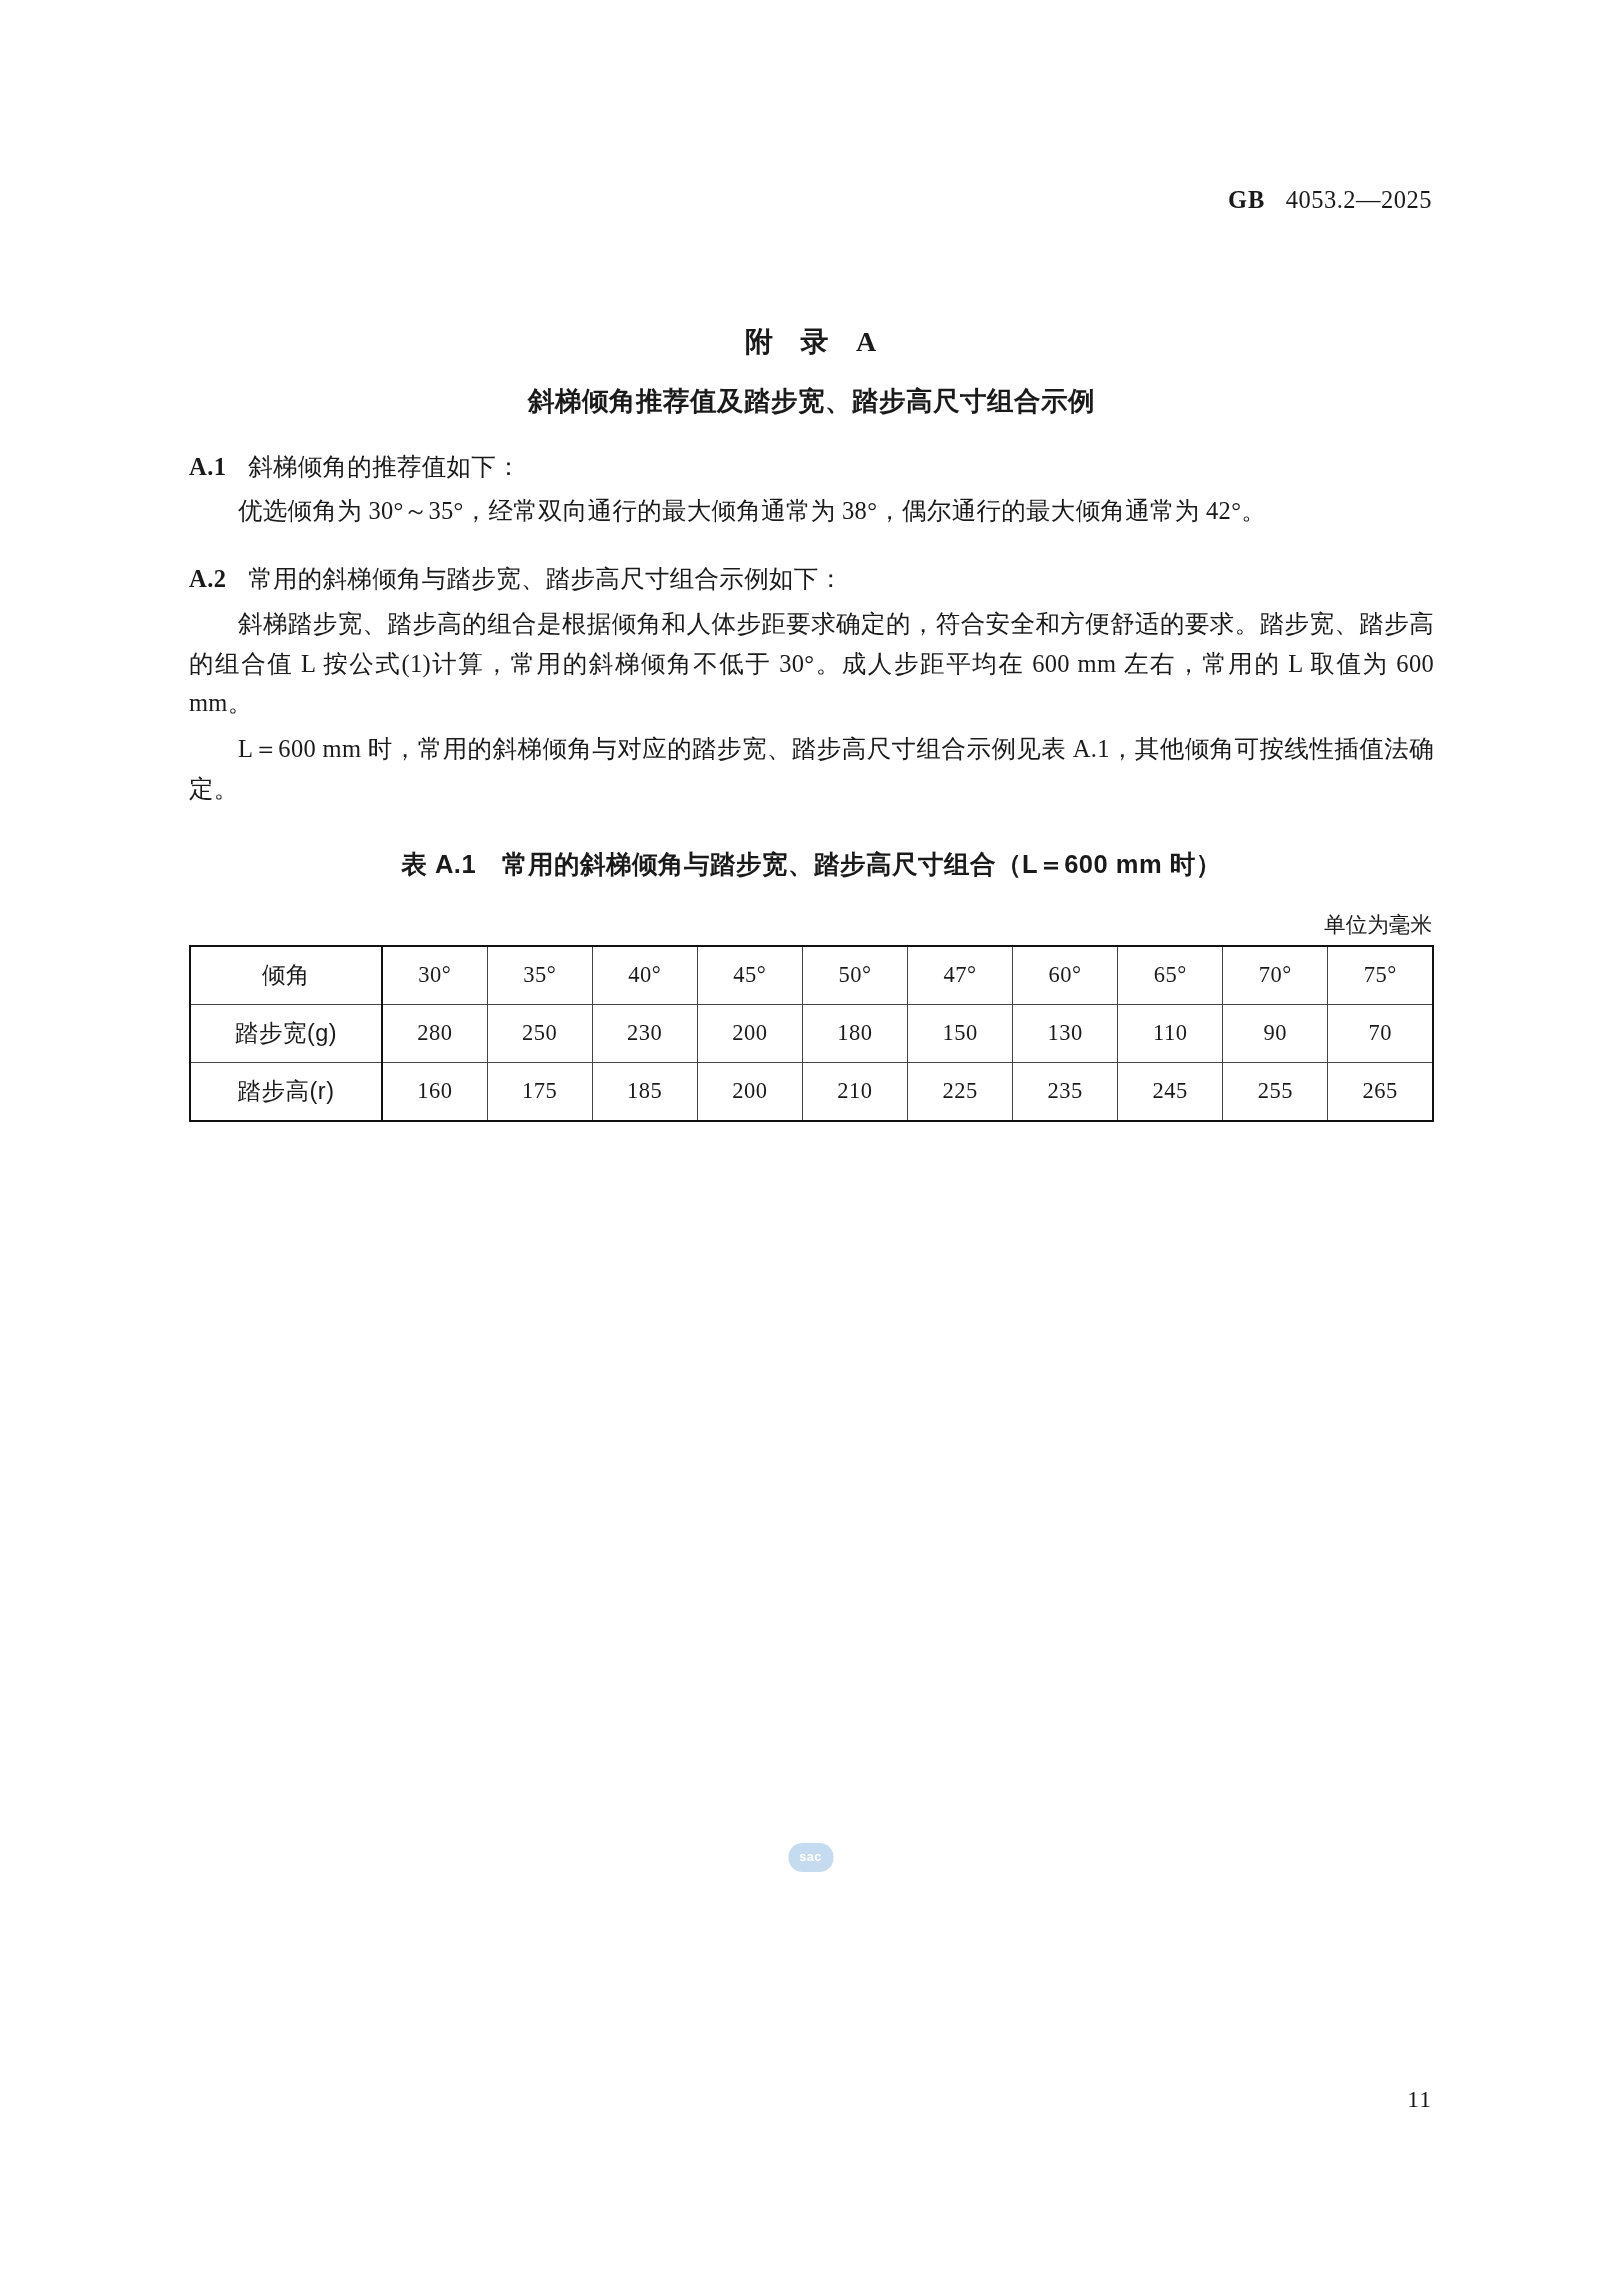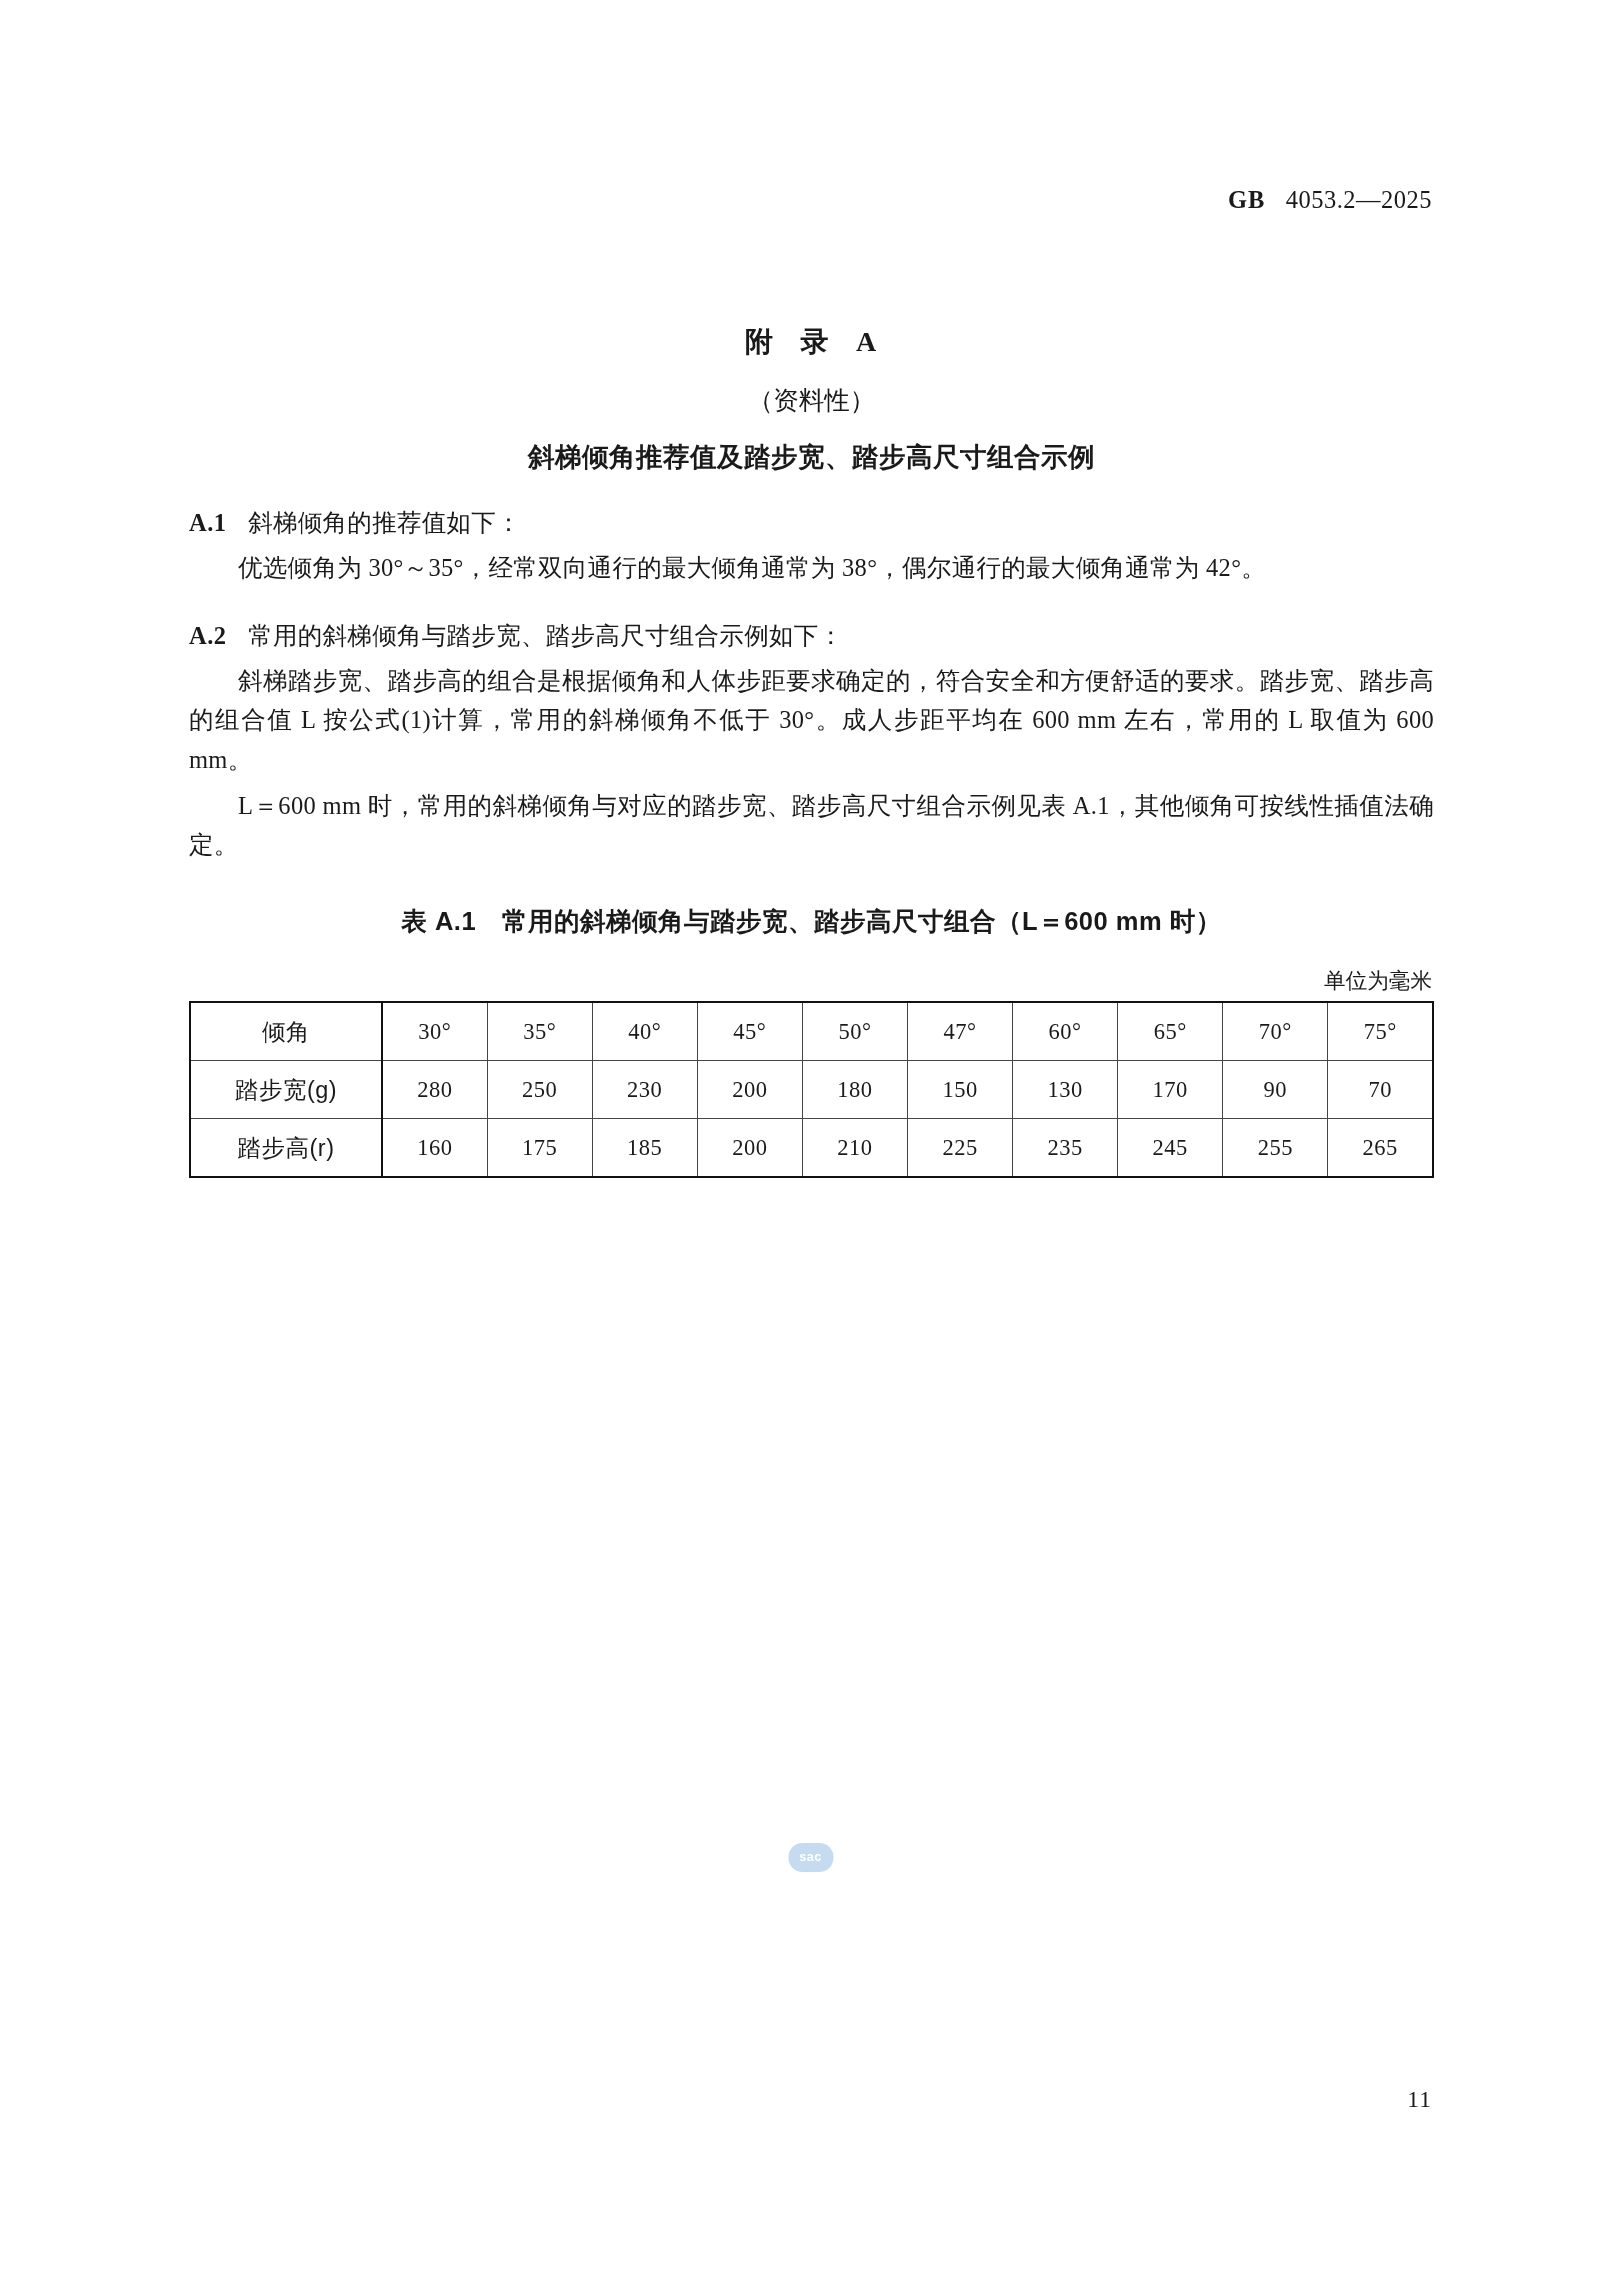--- a/index.html
+++ b/index.html
@@ -170,21 +170,20 @@
     <span class="gb">GB</span>
     <span style="display:inline-block;width:13.7px"></span><span class="num">4053.2—2025</span>
   </div>
 
   <div class="content">
 
     <div class="annex-title">
       <span>附</span><span class="sp"></span><span>录</span><span class="sp"></span><span>A</span>
     </div>
 
-    <div class="annex-kind">（资料性）</div>
 
     <div class="annex-subtitle">斜梯倾角推荐值及踏步宽、踏步高尺寸组合示例</div>
 
     <div class="clause">
       <span class="numlabel">A.1</span><span class="gap"></span><span>斜梯倾角的推荐值如下：</span>
     </div>
     <p class="body">优选倾角为 30°～35°，经常双向通行的最大倾角通常为 38°，偶尔通行的最大倾角通常为 42°。</p>
 
     <div class="clause">
       <span class="numlabel">A.2</span><span class="gap"></span><span>常用的斜梯倾角与踏步宽、踏步高尺寸组合示例如下：</span>
@@ -212,21 +211,21 @@
         </tr>
         <tr>
           <td class="rowhead">踏步宽(g)</td>
           <td>280</td>
           <td>250</td>
           <td>230</td>
           <td>200</td>
           <td>180</td>
           <td>150</td>
           <td>130</td>
-          <td>170</td>
+          <td>110</td>
           <td>90</td>
           <td>70</td>
         </tr>
         <tr>
           <td class="rowhead">踏步高(r)</td>
           <td>160</td>
           <td>175</td>
           <td>185</td>
           <td>200</td>
           <td>210</td>

